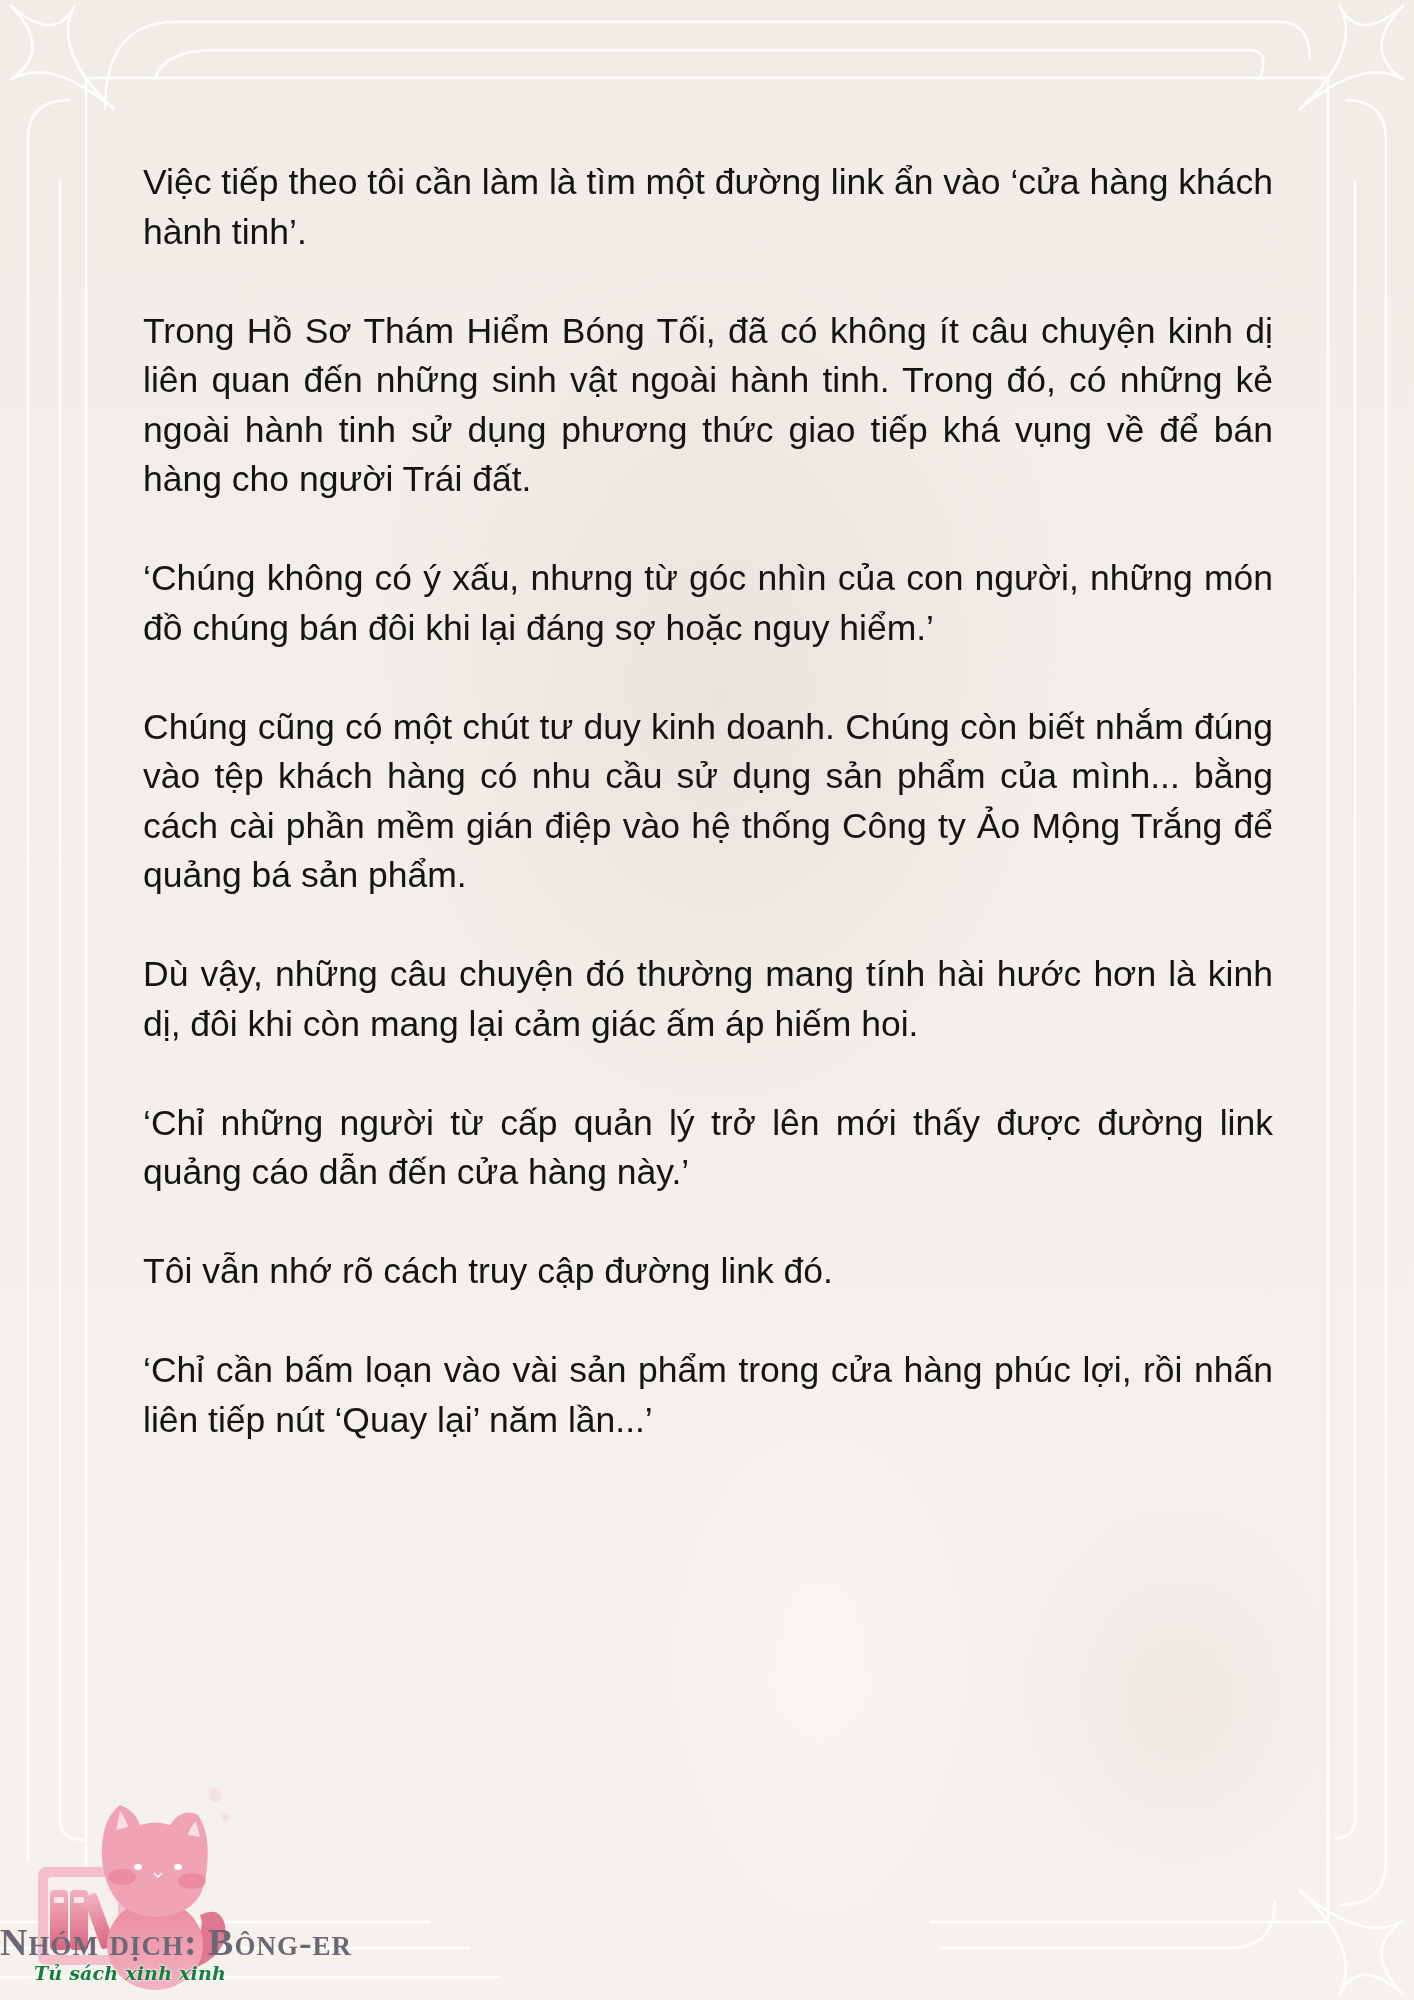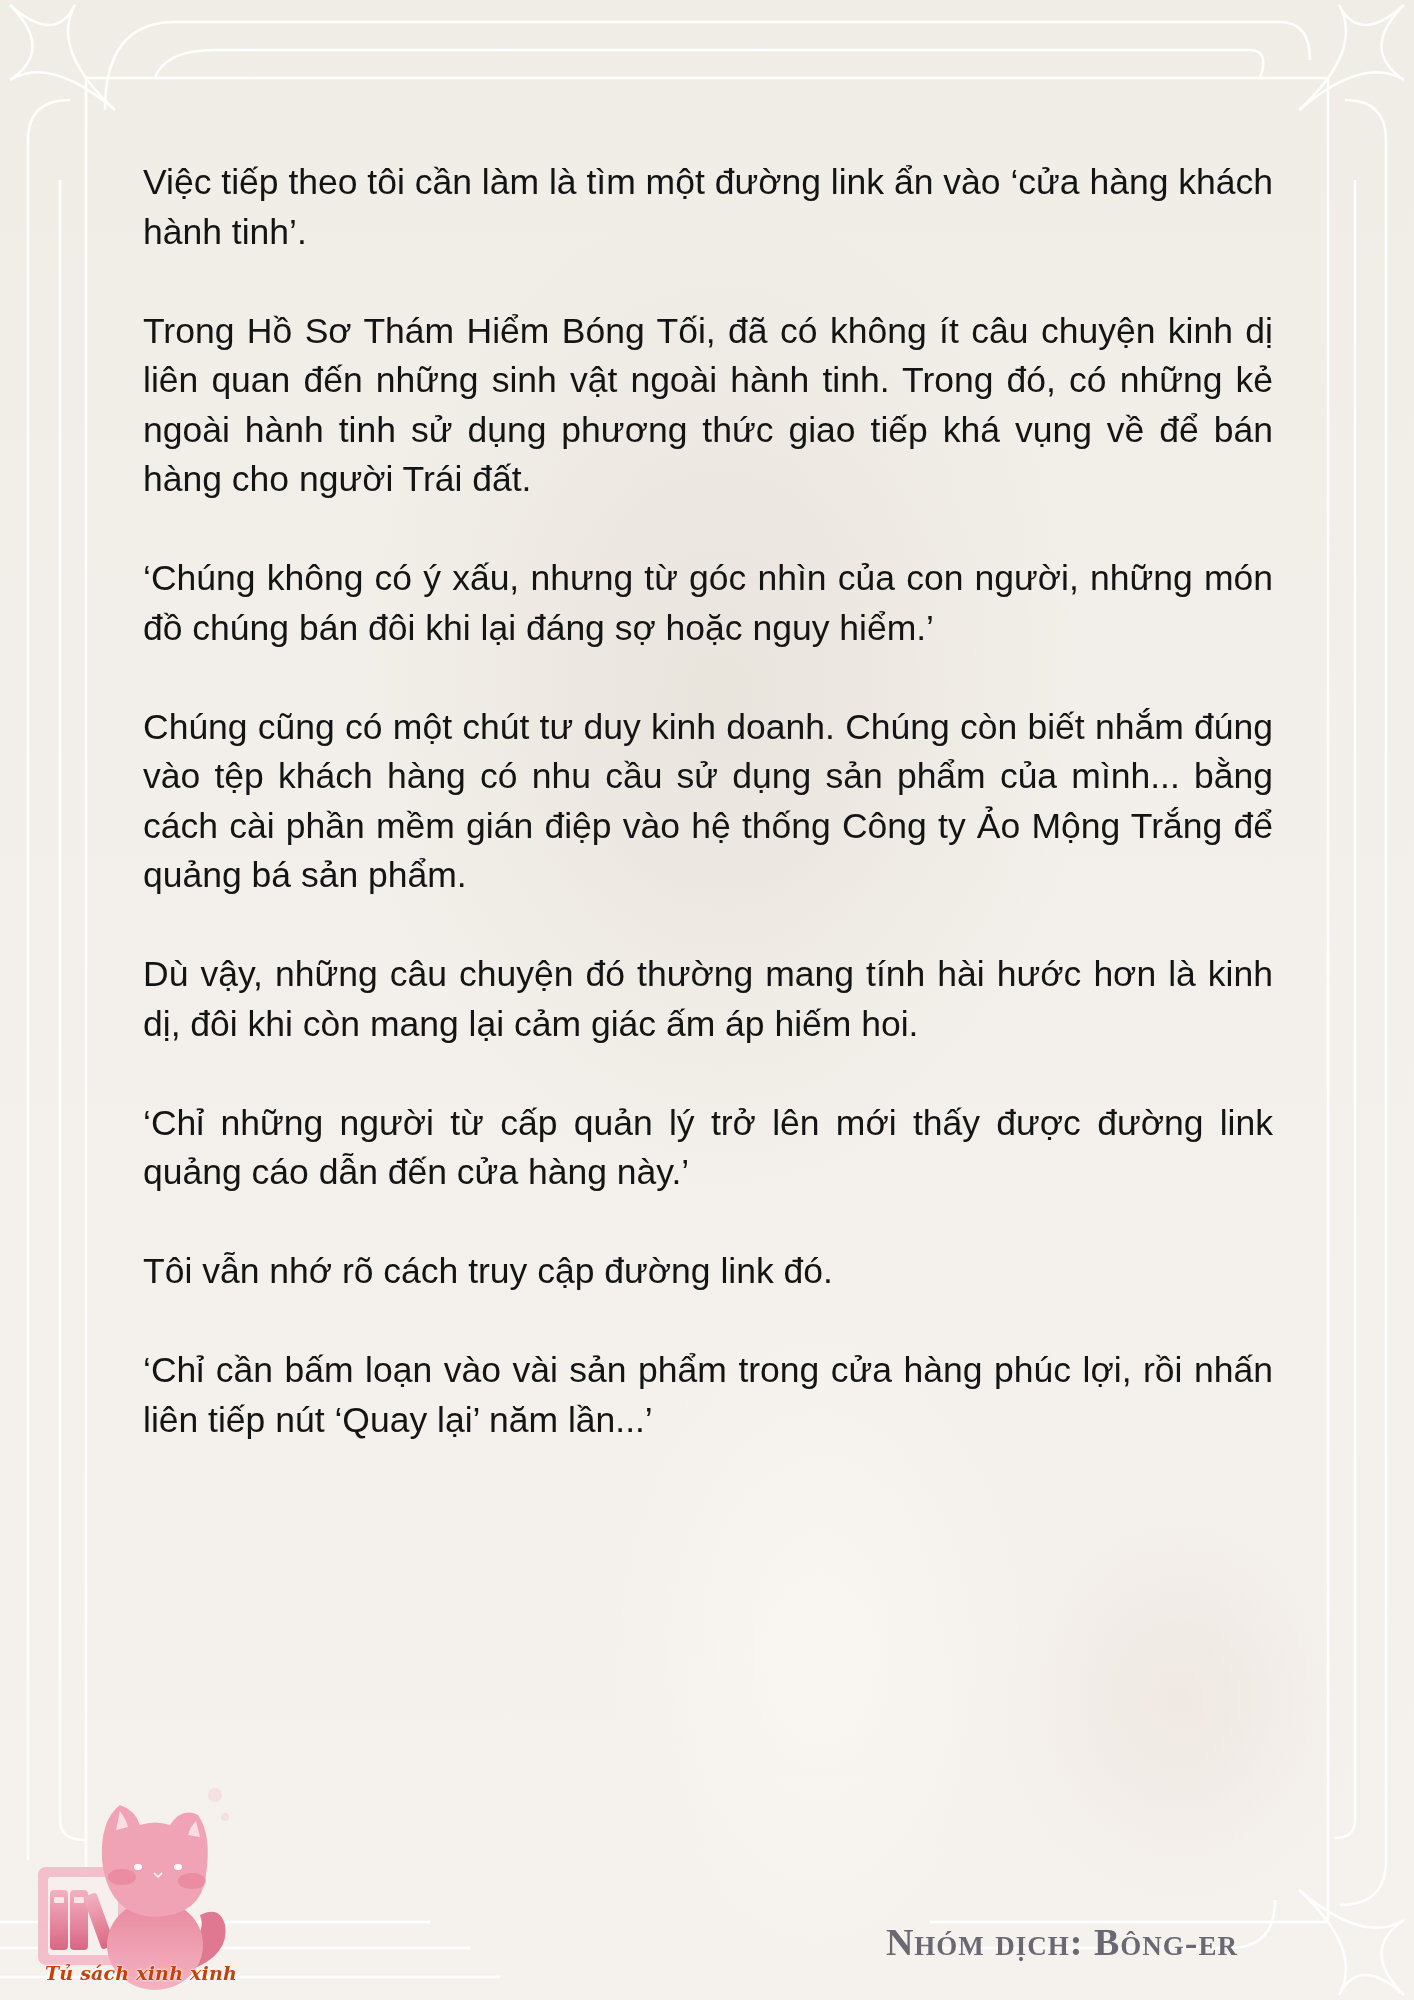--- a/index.html
+++ b/index.html
@@ -22,27 +22,26 @@
       color: #141414;
       font-size: 35.5px; line-height: 49.5px;
       text-align: justify;
     }
     .content p { margin: 0 0 49.5px 0; }
     .content p.last-line-left { text-align-last: left; }
     .logo { position: absolute; left: 30px; top: 1775px; width: 200px; height: 220px; }
     .logo-caption {
       position: absolute; left: 34px; top: 1962px; width: 200px;
       font-family: "DejaVu Serif", serif; font-style: italic; font-weight: bold;
-      font-size: 19px; color: #c2410c; letter-spacing: 0.2px;
+      font-size: 19px; color: #15803d; letter-spacing: 0.2px;
       text-shadow: 0 0 2px #fff, 0 0 3px #fff;
-      margin-left: 11px;
     }
     .footer-credit {
       position: absolute; left: 0; width: 1238px; top: 1920px;
-      text-align: right;
+      text-align: left;
       font-family: "Liberation Serif", "DejaVu Serif", serif;
       font-variant: small-caps; font-weight: bold;
       font-size: 38px; color: #6b6874; letter-spacing: 1px;
     }
   </style>
 </head>
 <body>
 
 <div class="bg-wash"></div>
 

